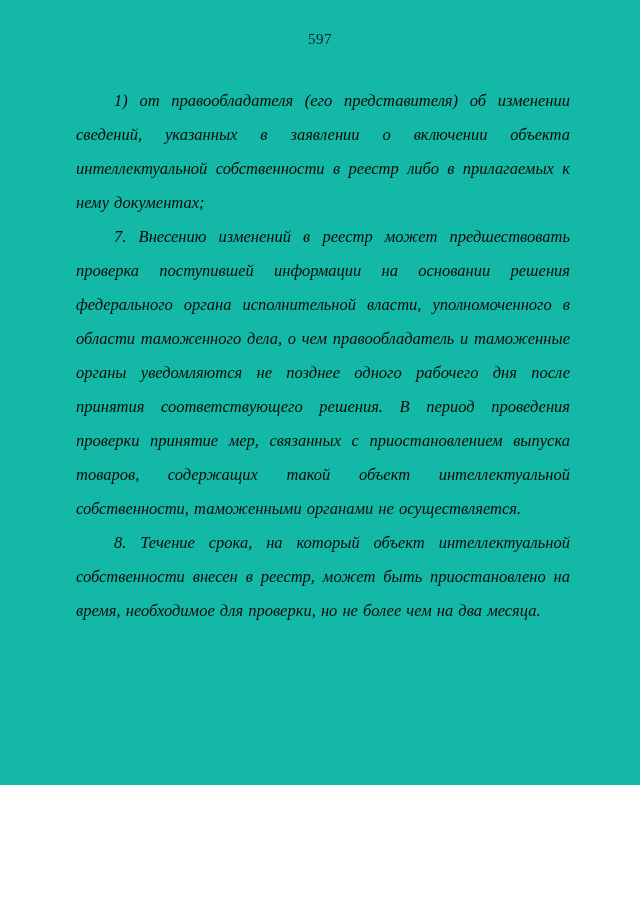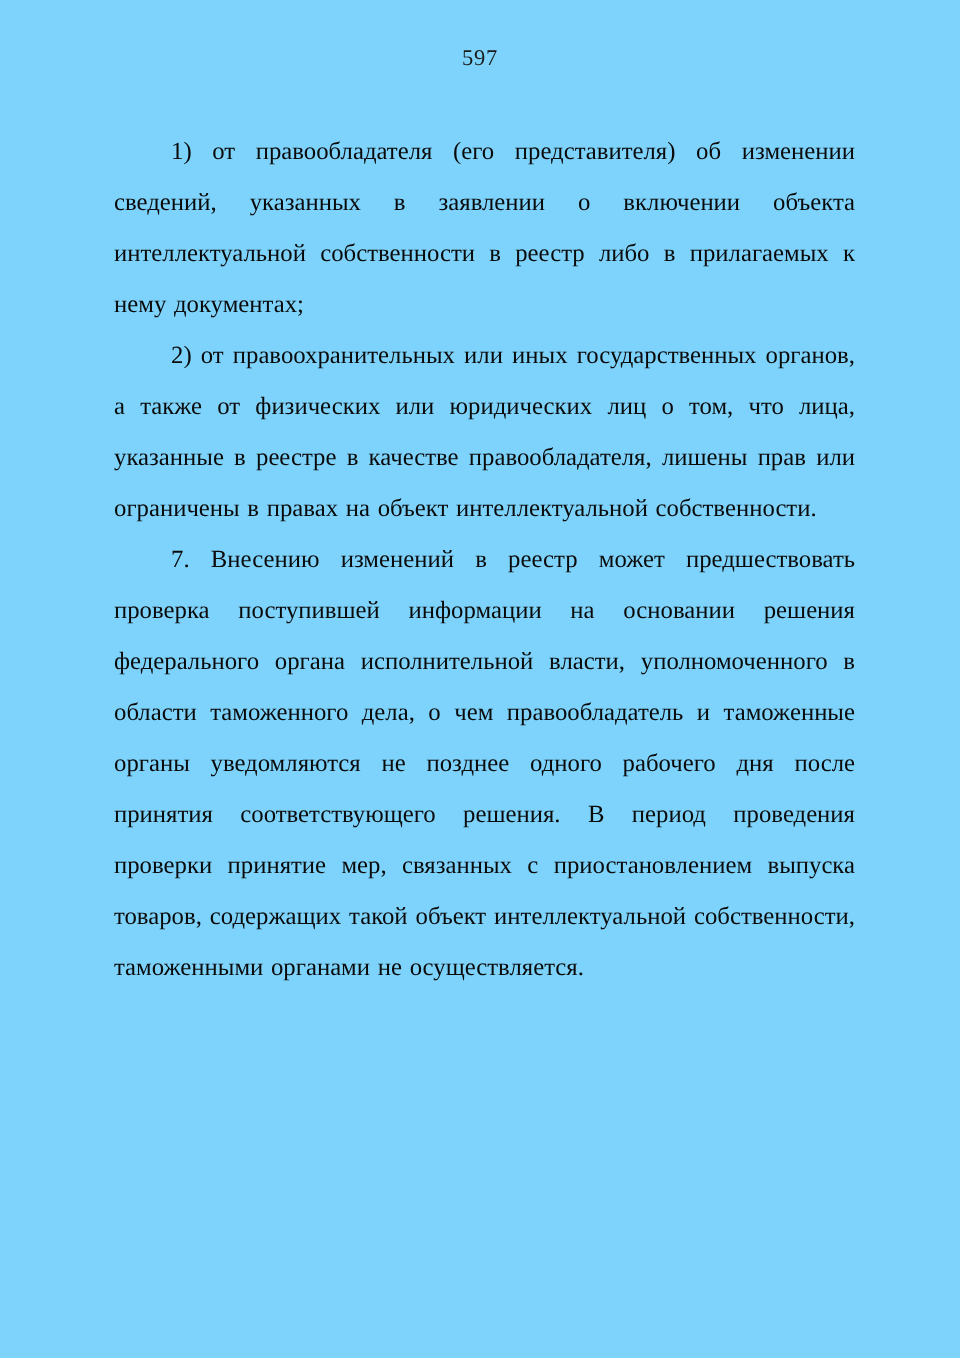--- a/index.html
+++ b/index.html
@@ -10,22 +10,22 @@
     width: 640px;
     height: 905px;
     background: #ffffff;
     color: #0a0a0a;
     font-family: "Liberation Serif", "DejaVu Serif", serif;
     overflow: hidden;
   }
   .page {
     position: relative;
     width: 640px;
-    height: 905px;
-    background: #7dd3fc;
+    height: 785px;
+    background: #14b8a6;
     box-sizing: border-box;
   }
   .page-number {
     position: absolute;
     top: 31px;
     left: 0;
     width: 100%;
     text-align: center;
     font-size: 15px;
     letter-spacing: 0.5px;
@@ -39,26 +39,27 @@
   }
   .content p.para {
     margin: 0;
     padding: 0;
     font-size: 16.5px;
     line-height: 34px;
     text-align: justify;
     text-indent: 38px;
     color: #0a0a0a;
     word-spacing: 1px;
+    font-style: italic;
   }
 </style>
 </head>
 <body>
 
 <div class="page">
   <div class="page-number">597</div>
 
   <div class="content">
     <p class="para">1) от правообладателя (его представителя) об изменении сведений, указанных в заявлении о включении объекта интеллектуальной собственности в реестр либо в прилагаемых к нему документах;</p>
-    <p class="para">2) от правоохранительных или иных государственных органов, а также от физических или юридических лиц о том, что лица, указанные в реестре в качестве правообладателя, лишены прав или ограничены в правах на объект интеллектуальной собственности.</p>
     <p class="para">7. Внесению изменений в реестр может предшествовать проверка поступившей информации на основании решения федерального органа исполнительной власти, уполномоченного в области таможенного дела, о чем правообладатель и таможенные органы уведомляются не позднее одного рабочего дня после принятия соответствующего решения. В период проведения проверки принятие мер, связанных с приостановлением выпуска товаров, содержащих такой объект интеллектуальной собственности, таможенными органами не осуществляется.</p>
+    <p class="para">8. Течение срока, на который объект интеллектуальной собственности внесен в реестр, может быть приостановлено на время, необходимое для проверки, но не более чем на два месяца.</p>
   </div>
 </div>
 
 </body></html>

